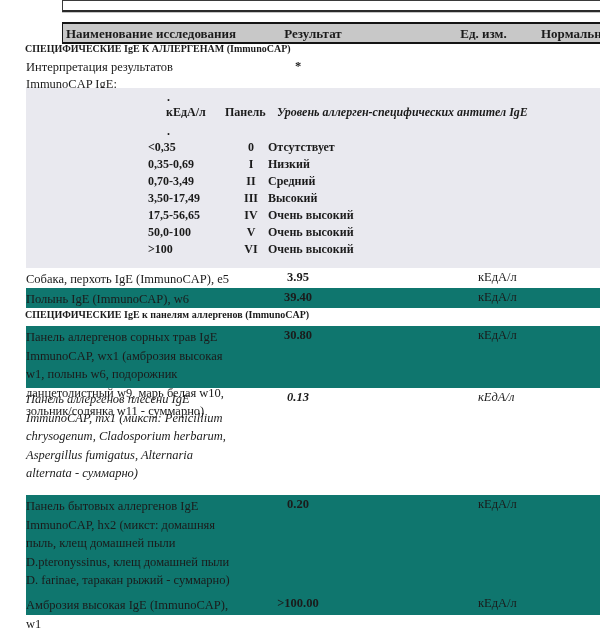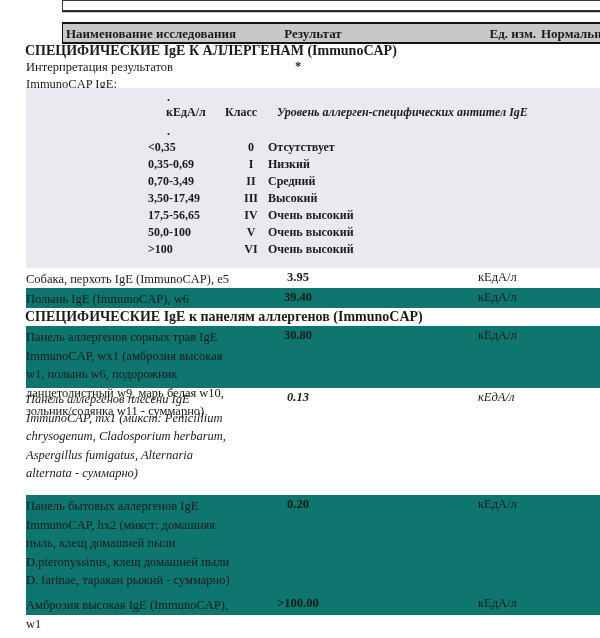--- a/index.html
+++ b/index.html
@@ -12,23 +12,23 @@
   .top-strip{left:62px;top:0;width:545px;height:9px;background:#fff;
     border-top:1.5px solid #3a3a3a;border-left:1px solid #3a3a3a;border-bottom:2px solid #2a2a2a;}
   .faint-line{left:62px;top:12px;width:538px;height:1px;background:#c4c4c4;}
   
   .header-row{left:62px;top:22px;width:545px;height:18px;background:#c8c8c8;
     border-top:2px solid #141414;border-bottom:2px solid #141414;border-left:1.5px solid #141414;
     font-weight:bold;font-size:13px;}
   .header-row span{position:absolute;top:2px;white-space:nowrap;}
   .h-name{left:3px;}
   .h-result{left:190px;width:120px;text-align:center;}
-  .h-units{left:388px;width:85px;text-align:right;}
+  .h-units{left:378px;width:85px;text-align:center;}
   .h-normal{left:478px;}
-  .section-title{left:25px;font-weight:bold;font-size:14px;white-space:nowrap;}
+  .section-title{left:25px;font-weight:bold;font-size:10px;white-space:nowrap;}
   .pre{white-space:pre-line;}
   
   .interp-name{left:26px;top:59px;line-height:17px;}
   .interp-result{left:248px;top:59px;width:100px;text-align:center;font-weight:bold;}
   .scale-block{left:26px;top:88px;width:574px;height:180px;background:#e9e9ef;font-weight:bold;font-size:12px;}
   .scale-block .bullet{position:absolute;left:141px;}
   .b1{top:2px;} .b2{top:36px;}
   .scale-head span{position:absolute;top:17px;white-space:nowrap;}
   .sh-units{left:140px;} .sh-class{left:199px;} .sh-level{left:251px;font-style:italic;}
   .scale-row{position:absolute;left:0;width:574px;height:17px;}
@@ -58,21 +58,21 @@
 <div class="abs section-title" style="top:43px;">СПЕЦИФИЧЕСКИЕ IgE К АЛЛЕРГЕНАМ (ImmunoCAP)</div>
 
 <div class="abs interp-name pre">Интерпретация результатов
 ImmunoCAP IgE:</div>
 <div class="abs interp-result">*</div>
 
 <div class="abs scale-block">
   <span class="bullet b1">.</span>
   <div class="scale-head">
     <span class="sh-units">кЕдА/л</span>
-    <span class="sh-class">Класс</span>
+    <span class="sh-class">Панель</span>
     <span class="sh-level">Уровень аллерген-специфических антител IgE</span>
   </div>
   <span class="bullet b2">.</span>
 
   <div class="scale-row" style="top:52px">
     <span class="s-range">&lt;0,35</span>
     <span class="s-class">0</span>
     <span class="s-level">Отсутствует</span>
   </div>
   <div class="scale-row" style="top:69px">

